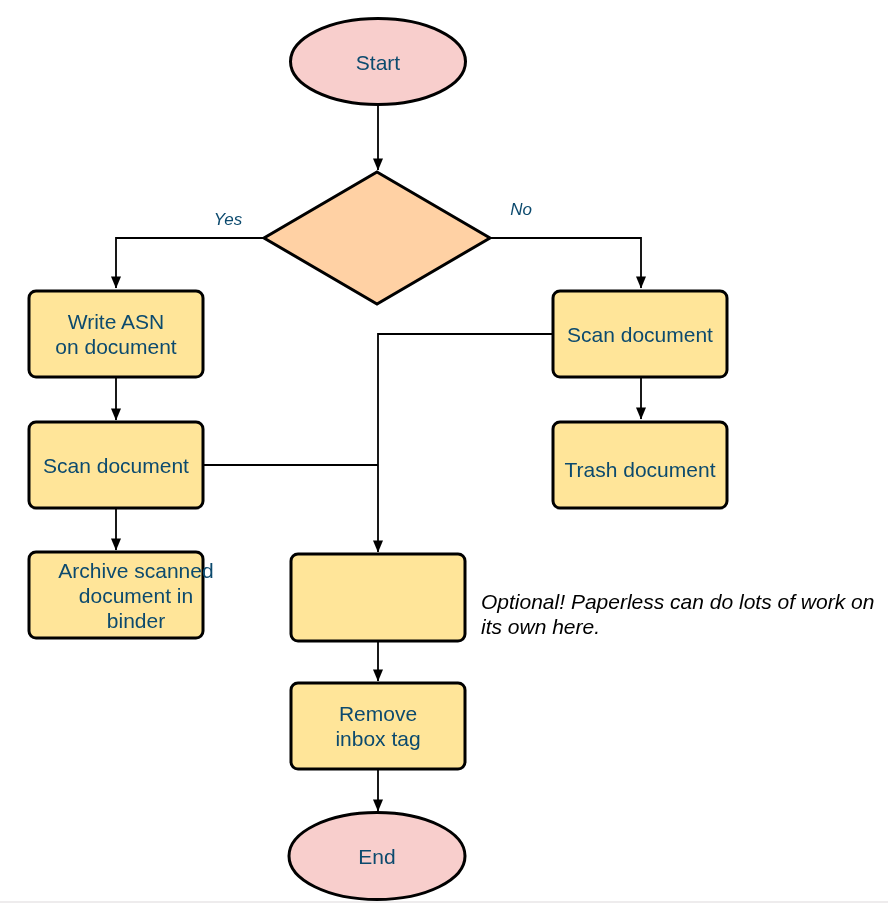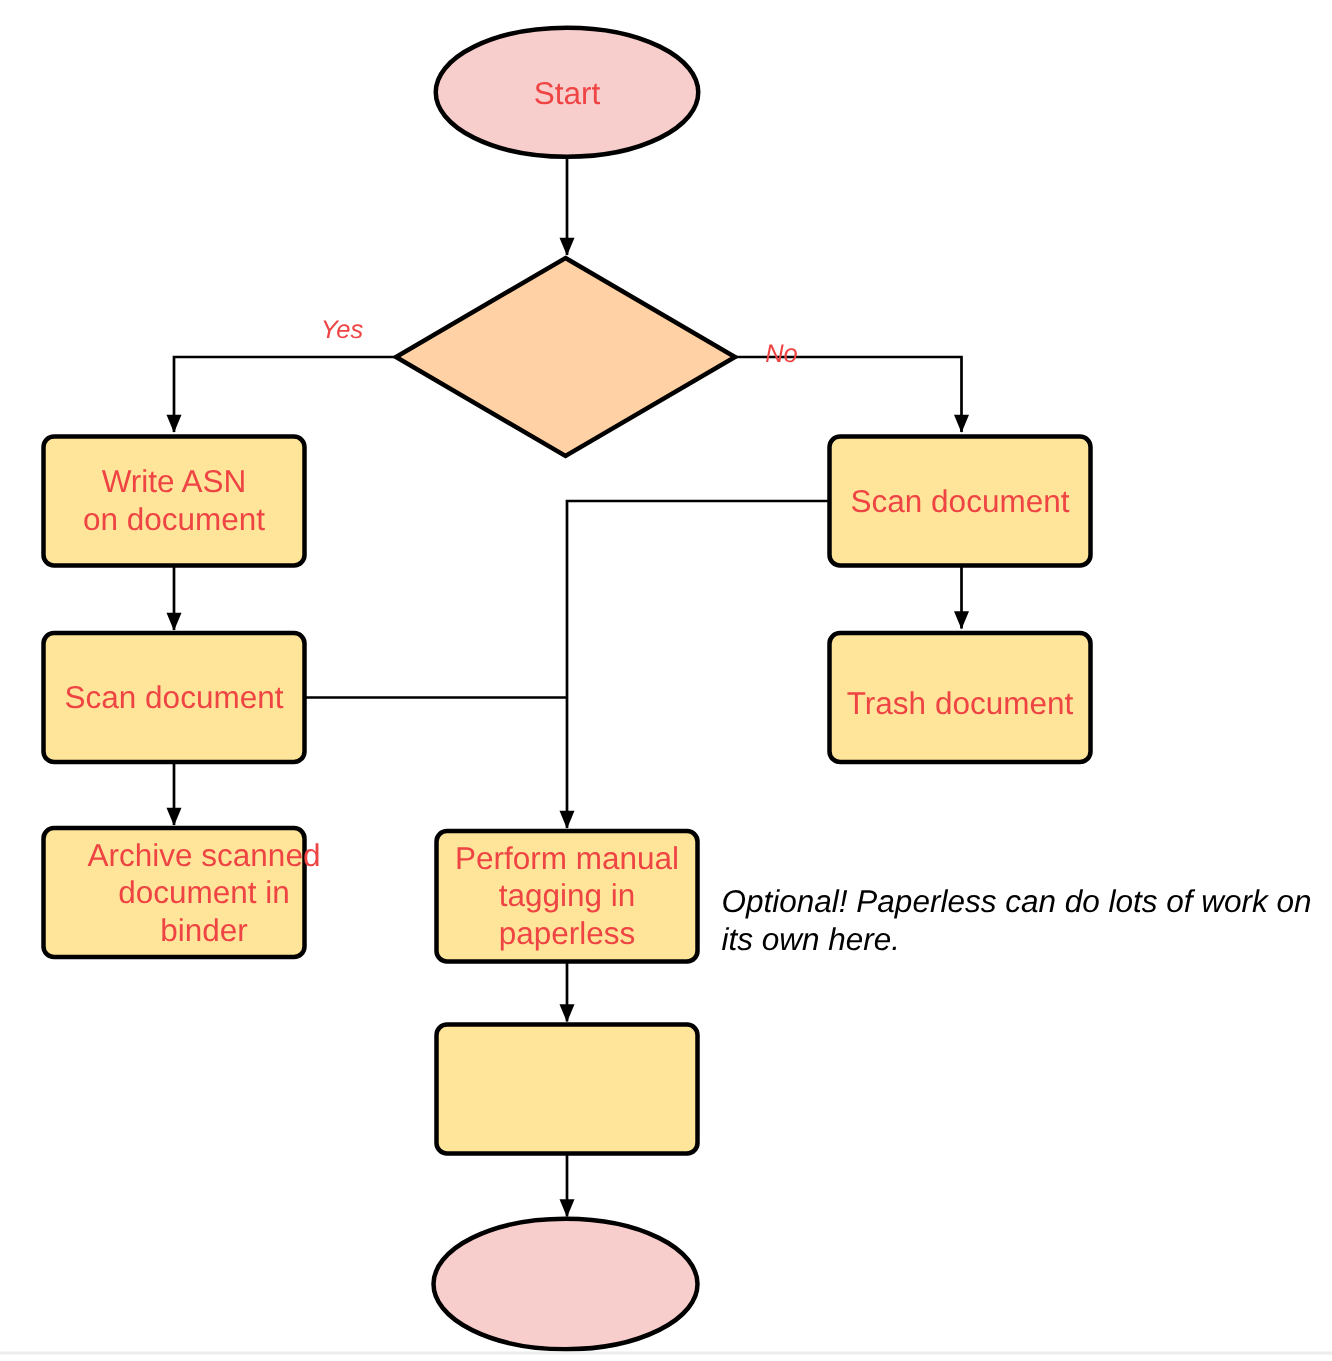--- a/index.html
+++ b/index.html
@@ -3,36 +3,36 @@
 <meta charset="utf-8">
 <style>
   html,body { margin:0; padding:0; background:#ffffff; }
   .canvas {
     position:relative; width:888px; height:907px; background:#ffffff;
     font-family:"Liberation Sans", sans-serif; color:#000; overflow:hidden;
   }
   .canvas svg { position:absolute; left:0; top:0; }
   .lbl {
     position:absolute; display:flex; align-items:center; justify-content:center;
-    text-align:center; font-size:21px; line-height:25px; color:#ef4444;
+    text-align:center; font-size:21px; line-height:25px; color:#0c4a6e;
   }
   .lbl span { white-space:pre-line; }
   .edge-lbl { font-size:17px; line-height:20px;font-style:italic; }
   #lbl-start   {left:291px; top:19px;  width:174px; height:86px;}
   #lbl-decision{left:277px; top:174px; width:200px; height:128px;}
   #lbl-write-asn {left:29px; top:291px; width:174px; height:86px;}
   #lbl-scan-keep {left:29px; top:422px; width:174px; height:86px;}
   #lbl-archive   {left:29px; top:552px; width:174px; height:86px;padding-left:20px;}
   #lbl-scan-trash{left:553px; top:291px; width:174px; height:86px;}
   #lbl-trash     {left:553px; top:422px; width:174px; height:94px;}
   #lbl-manual    {left:291px; top:554px; width:174px; height:87px;}
   #lbl-remove    {left:291px; top:683px; width:174px; height:86px;}
   #lbl-end       {left:289px; top:812px; width:176px; height:88px;}
   #lbl-yes {left:198px; top:209px; width:60px; height:22px;}
-  #lbl-no  {left:494px; top:225px; width:54px; height:22px;}
+  #lbl-no  {left:494px; top:199px; width:54px; height:22px;}
   #note {
     position:absolute; left:481px; top:589px; width:410px;
     font-size:21px; line-height:25px; font-style:italic; text-align:left;
     white-space:pre-line;
   }
   #bottom-divider {
     position:absolute; left:0; top:901px; width:888px; height:2px;
     background:#eeeced;
   }
 </style>
@@ -89,24 +89,26 @@
     <span>Archive scanned
 document in
 binder</span>
   </div>
   <div class="lbl" id="lbl-scan-trash">
     <span>Scan document</span>
   </div>
   <div class="lbl" id="lbl-trash">
     <span>Trash document</span>
   </div>
-  <div class="lbl" id="lbl-manual">
-    <span>Perform manual
-tagging in
-paperless</span>
+  <div class="lbl" id="lbl-remove">
+    <span>Remove
+inbox tag</span>
+  </div>
+  <div class="lbl" id="lbl-end">
+    <span>End</span>
   </div>
 
   <div class="lbl edge-lbl" id="lbl-yes">
     <span>Yes</span>
   </div>
   <div class="lbl edge-lbl" id="lbl-no">
     <span>No</span>
   </div>
 
   <div id="note">Optional! Paperless can do lots of work on

